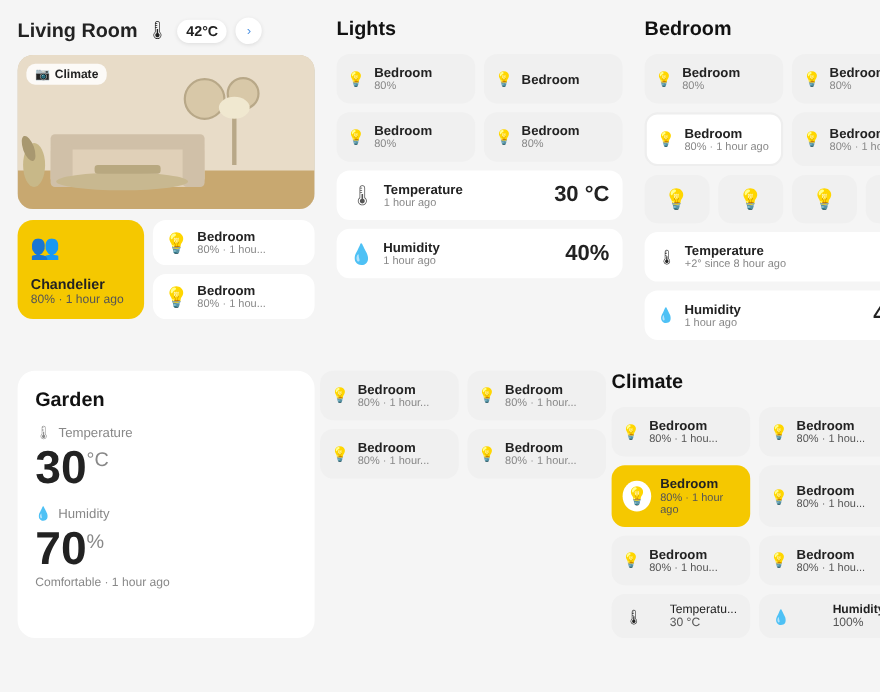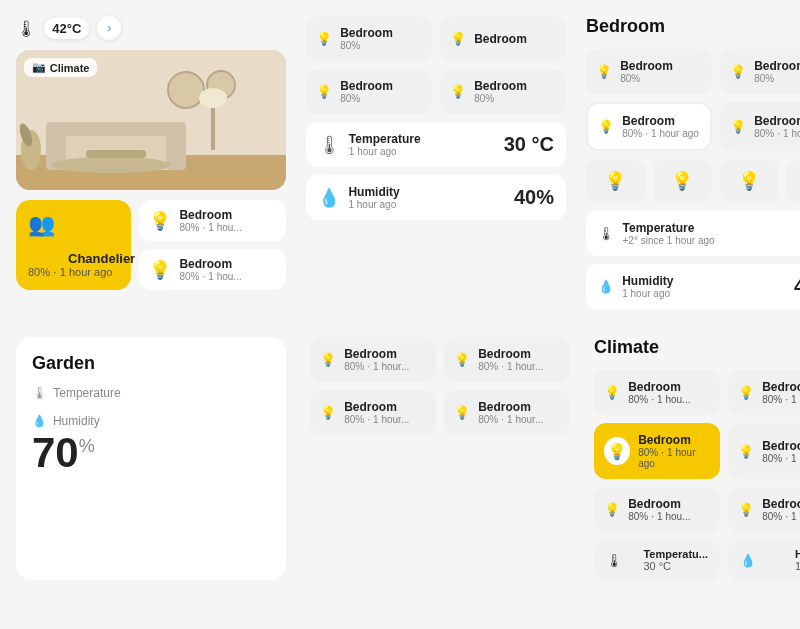--- a/index.html
+++ b/index.html
@@ -49,21 +49,21 @@
       background: rgba(255,255,255,0.85); border-radius: 8px;
       padding: 3px 8px; font-size: 11px; font-weight: 600;
       display: flex; align-items: center; gap: 4px;
     }
     .chandelier-card {
       background: #f5c800; border-radius: 14px; padding: 12px;
       display: flex; flex-direction: column; justify-content: space-between;
       height: 90px; width: 115px;
     }
     .chandelier-icon { font-size: 22px; }
-    .chandelier-name { font-size: 13px; font-weight: 700; margin-left: 40px; }
+    .chandelier-name { font-size: 13px; font-weight: 700; }
     .chandelier-info { font-size: 11px; color: #555; }
     .living-bottom {
       display: grid; grid-template-columns: 115px 1fr; gap: 8px;
     }
     .device-small-list { display: flex; flex-direction: column; gap: 8px; }
     .device-small {
       background: #fff; border-radius: 12px; padding: 8px 10px;
       display: flex; align-items: center; gap: 8px;
     }
     .device-small .dev-info .dev-name { font-size: 12px; font-weight: 600; }
@@ -112,21 +112,21 @@
     }
     .bedroom-sensor-row {
       background: #fff; border-radius: 12px; padding: 10px 12px;
       display: flex; align-items: center; justify-content: space-between;
       margin-bottom: 8px;
     }
     
     .bottom-grid {
       display: grid;
       grid-template-columns: 270px 260px 260px;
-      gap: 24px;
+      gap: 5px;
       margin-top: 20px;
     }
     
     .garden-section { background: #fff; border-radius: 16px; padding: 16px; }
     .garden-stat { margin-bottom: 14px; }
     .garden-stat-label { display: flex; align-items: center; gap: 6px; font-size: 12px; color: #888; margin-bottom: 4px; }
     .garden-stat-value { font-size: 42px; font-weight: 700; color: #222; line-height: 1; }
     .garden-stat-value sup { font-size: 18px; font-weight: 500; color: #888; }
     .garden-stat-sub { font-size: 11px; color: #888; margin-top: 4px; }
     .security-grid {
@@ -161,20 +161,21 @@
     }
     .section-wrapper { }
   </style>
 </head>
 <body>
 
 <div class="main-grid">
 
   <div class="section-wrapper">
     <div class="living-room-header">
+      <span class="title">Living Room</span>
       <span style="font-size:16px;">🌡</span>
       <div class="temp-badge">
         <span>42°C</span>
       </div>
       <div class="chevron">›</div>
     </div>
 
     <div class="camera-card">
       <div class="camera-label">
         <span>📷</span>
@@ -228,20 +229,21 @@
           <div class="dev-info">
             <div class="dev-name">Bedroom</div>
             <div class="dev-sub">80% · 1 hou...</div>
           </div>
         </div>
       </div>
     </div>
   </div>
 
   <div class="section-wrapper">
+    <div class="section-title">Lights</div>
     <div class="lights-grid">
       <div class="light-item">
         <span>💡</span>
         <div>
           <div class="l-name">Bedroom</div>
           <div class="l-sub">80%</div>
         </div>
       </div>
       <div class="light-item">
         <span>💡</span>
@@ -326,21 +328,21 @@
       <div class="bedroom-icon-box">💡</div>
       <div class="bedroom-icon-box">💡</div>
       <div class="bedroom-icon-box">💡</div>
     </div>
     <div style="margin-top:0;">
       <div class="bedroom-sensor-row">
         <div style="display:flex;align-items:center;gap:8px;">
           <span>🌡</span>
           <div>
             <div style="font-size:12px;font-weight:600;">Temperature</div>
-            <div style="font-size:10px;color:#888;">+2° since 1 hour ago</div>
+            <div style="font-size:10px;color:#888;">+2° since 8 hour ago</div>
           </div>
         </div>
 
       </div>
       <div class="bedroom-sensor-row">
         <div style="display:flex;align-items:center;gap:8px;">
           <span>💧</span>
           <div>
             <div style="font-size:12px;font-weight:600;">Humidity</div>
             <div style="font-size:10px;color:#888;">1 hour ago</div>
@@ -354,29 +356,33 @@
 
 <div class="bottom-grid">
 
   <div class="garden-section">
     <div class="section-title">Garden</div>
     <div class="garden-stat">
       <div class="garden-stat-label">
         <span>🌡</span>
         <span>Temperature</span>
       </div>
+      <div class="garden-stat-value">
+        <span>30</span><sup>°C</sup>
+      </div>
     </div>
     <div class="garden-stat">
       <div class="garden-stat-label">
         <span>💧</span>
         <span>Humidity</span>
       </div>
       <div class="garden-stat-value">
         <span>70</span><sup>%</sup>
       </div>
+      <div class="garden-stat-sub">Comfortable · 1 hour ago</div>
     </div>
   </div>
 
   <div class="section-wrapper">
     <div class="security-grid">
       <div class="security-item">
         <span>💡</span>
         <div>
           <div class="s-name">Bedroom</div>
           <div class="s-sub">80% · 1 hour...</div>
@@ -449,21 +455,21 @@
         <div>
           <div class="c-name">Bedroom</div>
           <div class="c-sub">80% · 1 hou...</div>
         </div>
       </div>
     </div>
     <div class="climate-sensors" style="margin-top:8px;">
       <div class="climate-sensor-row">
         <span>🌡</span>
         <div style="margin-left:6px;">
-          <div style="font-size:11px;font-weight:700;">Temperatu...</div>
+          <div style="font-size:11px;font-weight:400;">Temperatu...</div>
           <div style="font-size:11px;color:#555;">30 °C</div>
         </div>
       </div>
       <div class="climate-sensor-row">
         <span>💧</span>
         <div style="margin-left:6px;">
           <div style="font-size:11px;font-weight:600;">Humidity</div>
           <div style="font-size:11px;color:#555;">100%</div>
         </div>
       </div>

